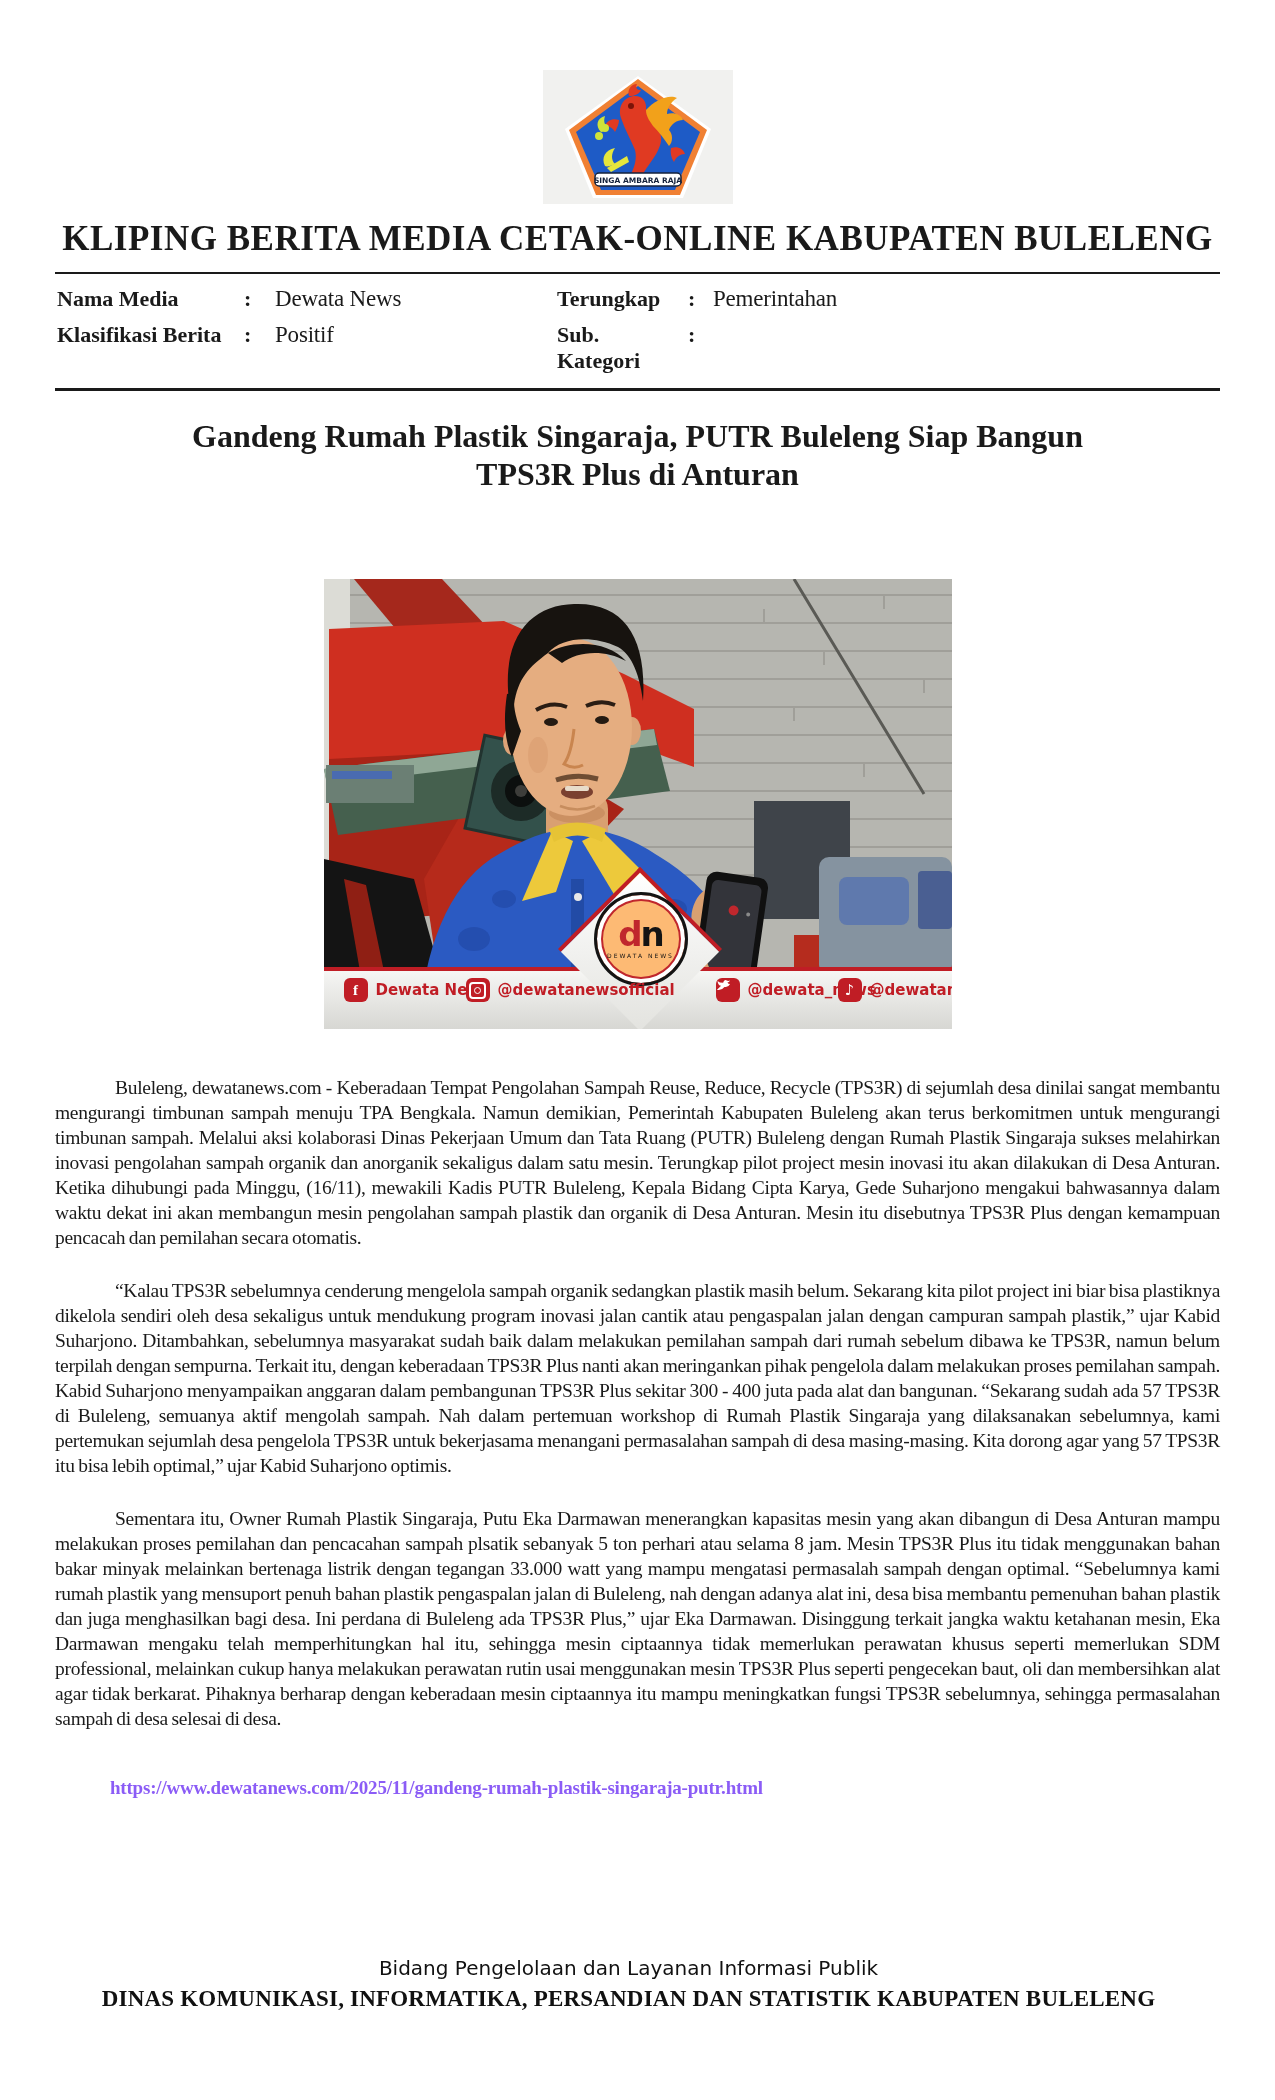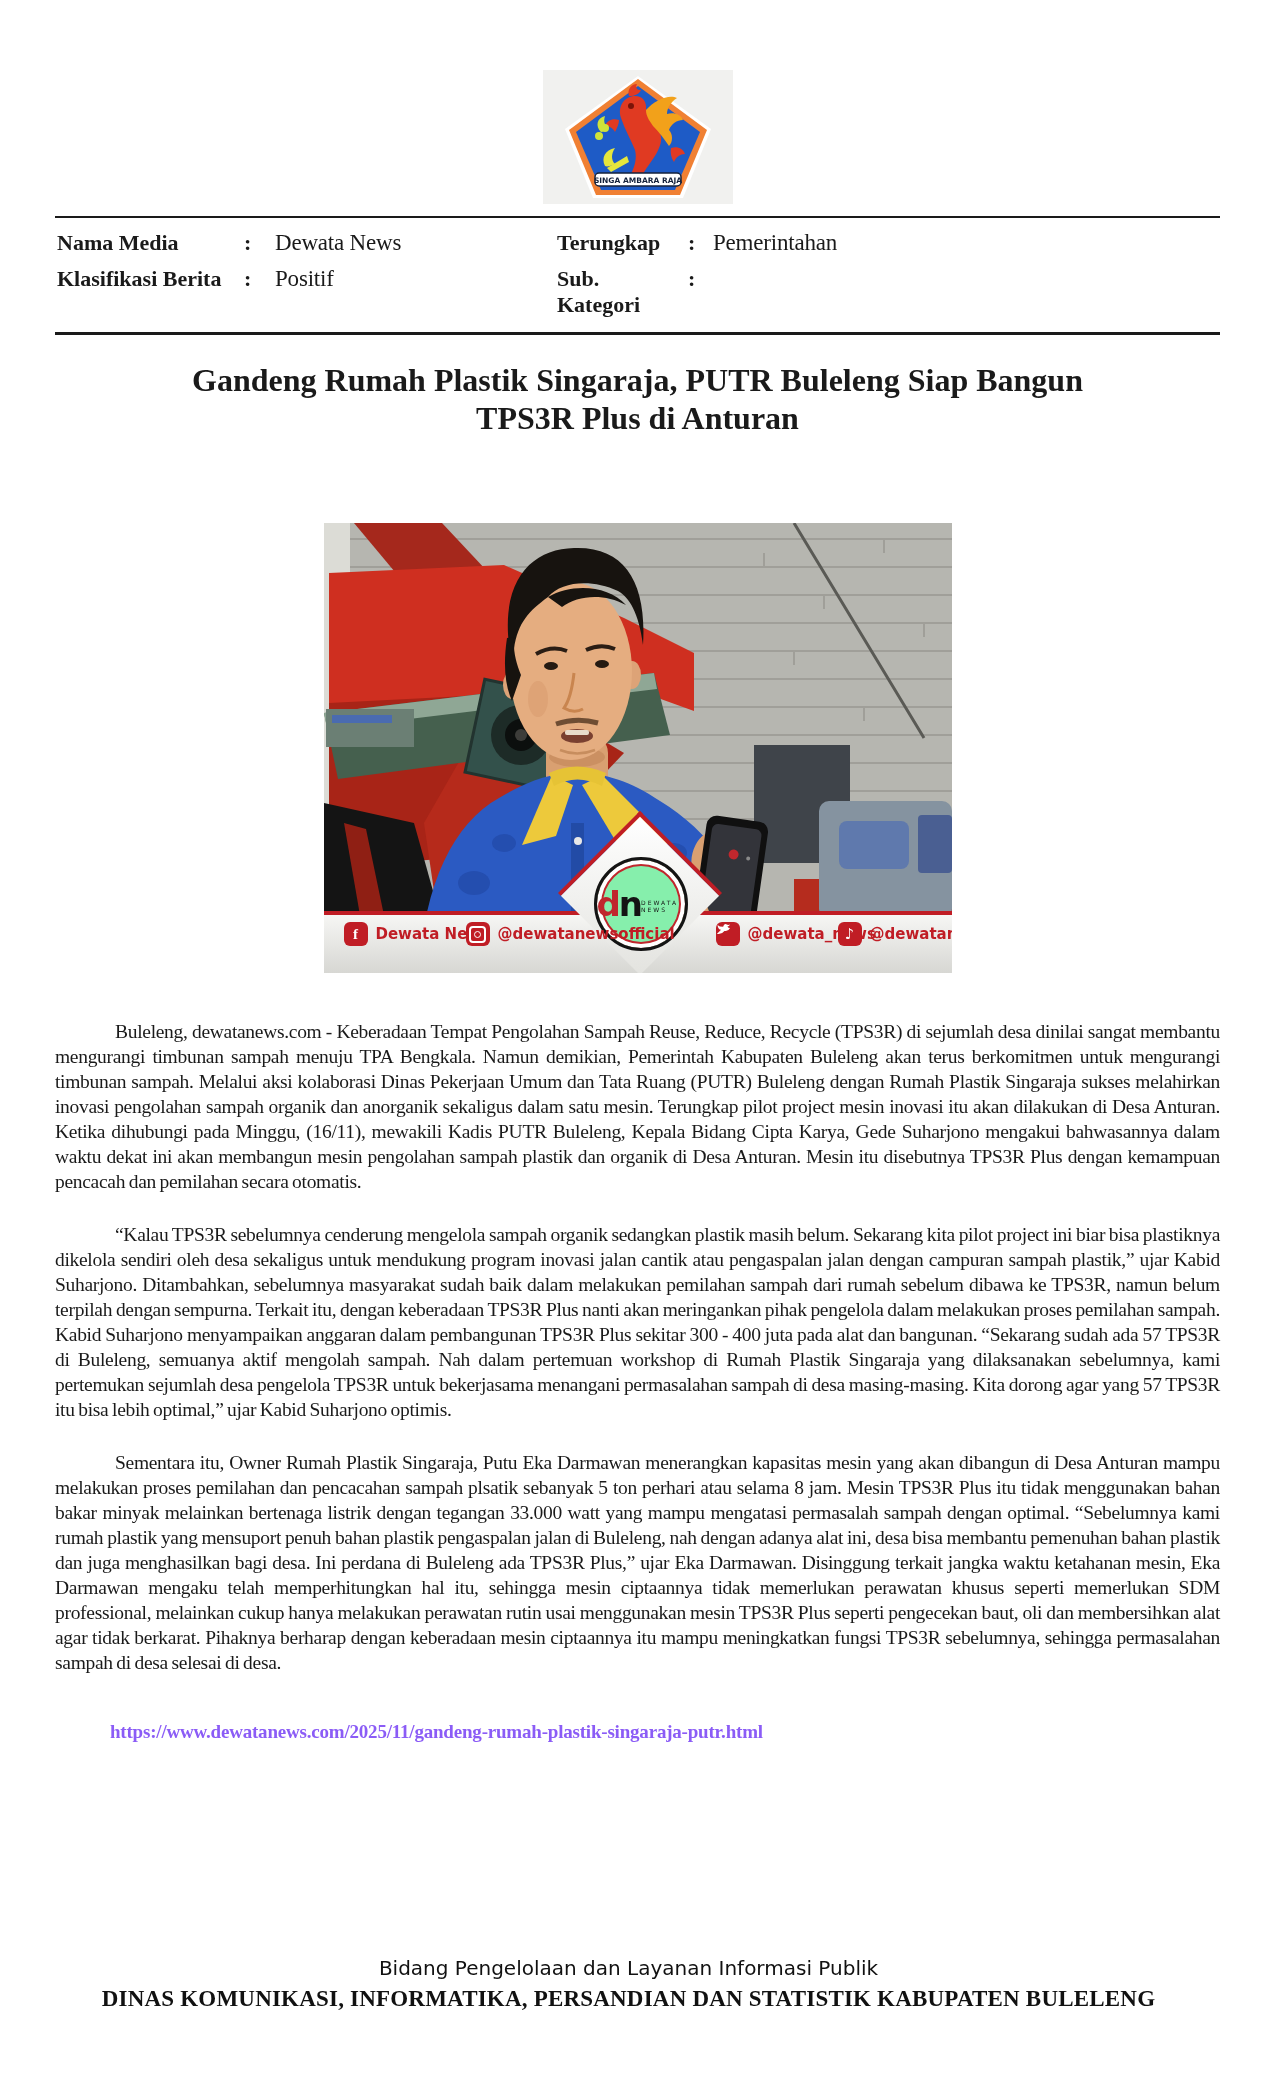--- a/index.html
+++ b/index.html
@@ -27,23 +27,23 @@
 
   
   .photo{position:relative;width:628px;height:450px;margin:86px auto 0;overflow:hidden;background:#b8b8b2;}
   .photo svg{position:absolute;left:0;top:0;}
   .photo-redline{position:absolute;left:0;right:0;bottom:58px;height:4px;background:#c01d25;z-index:3;}
   .photo-bar{position:absolute;left:0;right:0;bottom:0;height:58px;z-index:4;
              background:linear-gradient(#f6f6f4,#d7d7d3);}
   .bar-diamond{position:absolute;left:258px;top:312px;width:112px;height:112px;z-index:5;
                transform:rotate(45deg);background:linear-gradient(135deg,#ffffff,#e3e3df);
                border-top:4px solid #c01d25;border-left:4px solid #c01d25;}
-  .bar-logo{position:absolute;left:270px;top:334px;width:88px;height:88px;border-radius:50%;z-index:6;
-            background:#86efac;border:3px solid #141414;box-shadow:inset 0 0 0 4px #ffffff,inset 0 0 0 6px #c0272d;
-            display:flex;align-items:center;justify-content:center;}
+  .bar-logo{position:absolute;left:270px;top:313px;width:88px;height:88px;border-radius:50%;z-index:6;
+            background:#fdba74;border:3px solid #141414;box-shadow:inset 0 0 0 4px #ffffff,inset 0 0 0 6px #c0272d;
+            display:flex;flex-direction:column;align-items:center;justify-content:center;}
   .bar-logo .dn{font-family:"DejaVu Sans",sans-serif;font-weight:700;font-size:34px;line-height:30px;letter-spacing:-2px;}
   .bar-logo .dn .d{color:#c0272d;}
   .bar-logo .dn .n{color:#141414;}
   .bar-logo .cap{font-family:"DejaVu Sans",sans-serif;font-size:6px;letter-spacing:2px;color:#141414;margin-top:3px;}
   .bar-item{position:absolute;top:399px;display:flex;align-items:center;gap:8px;z-index:7;}
   .bar-icon{width:24px;height:24px;border-radius:6px;background:#c01d25;color:#fff;display:flex;
             align-items:center;justify-content:center;font-family:"DejaVu Sans",sans-serif;
             font-weight:700;font-size:15px;flex:0 0 auto;}
   .bar-label{font-family:"DejaVu Sans",sans-serif;font-weight:700;font-size:15px;color:#c01d25;white-space:nowrap;}
   .ig-box{width:13px;height:13px;border:2px solid #fff;border-radius:4px;display:flex;align-items:center;justify-content:center;}
@@ -89,20 +89,21 @@
       <path d="M62,96 C58,88 62,80 72,78 C68,84 68,90 72,94 C68,96 64,97 62,96 Z" fill="#e6e63c"></path>
       <path d="M64,98 L84,86 L86,92 L68,102 Z" fill="#e6e63c"></path>
 
       <g>
         <rect x="52" y="103" width="86" height="13" rx="4" fill="#ffffff" stroke="#14223c" stroke-width="1.5"></rect>
         <text x="95" y="113" text-anchor="middle" font-family="DejaVu Sans, sans-serif" font-size="7.5" font-weight="700" fill="#14223c">SINGA AMBARA RAJA</text>
       </g>
     </svg>
   </div>
 
+  <div class="kliping-title">KLIPING BERITA MEDIA CETAK-ONLINE KABUPATEN BULELENG</div>
   <div class="rule-thin"></div>
 
   <div class="meta">
     <div class="meta-cell left">
       <span class="meta-label">Nama Media</span>
       <span class="meta-colon">:</span>
       <span class="meta-value">Dewata News</span>
     </div>
     <div class="meta-cell right">
       <span class="meta-label">Terungkap</span>

